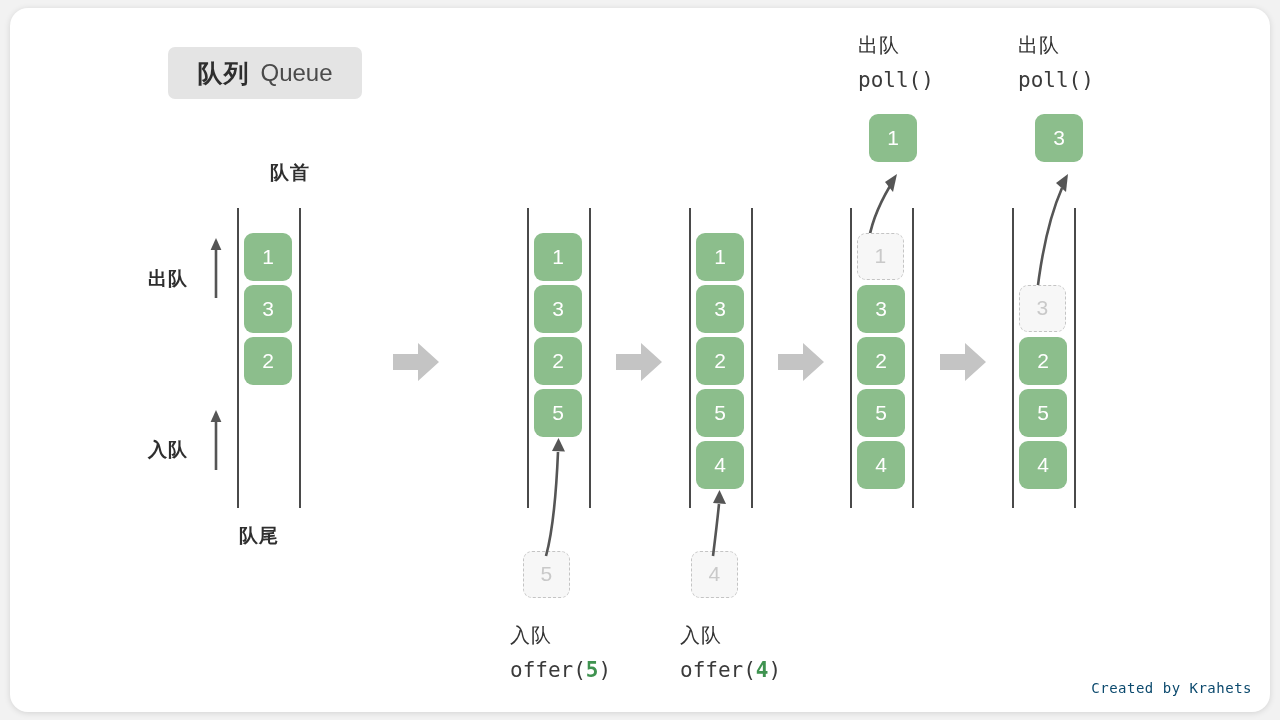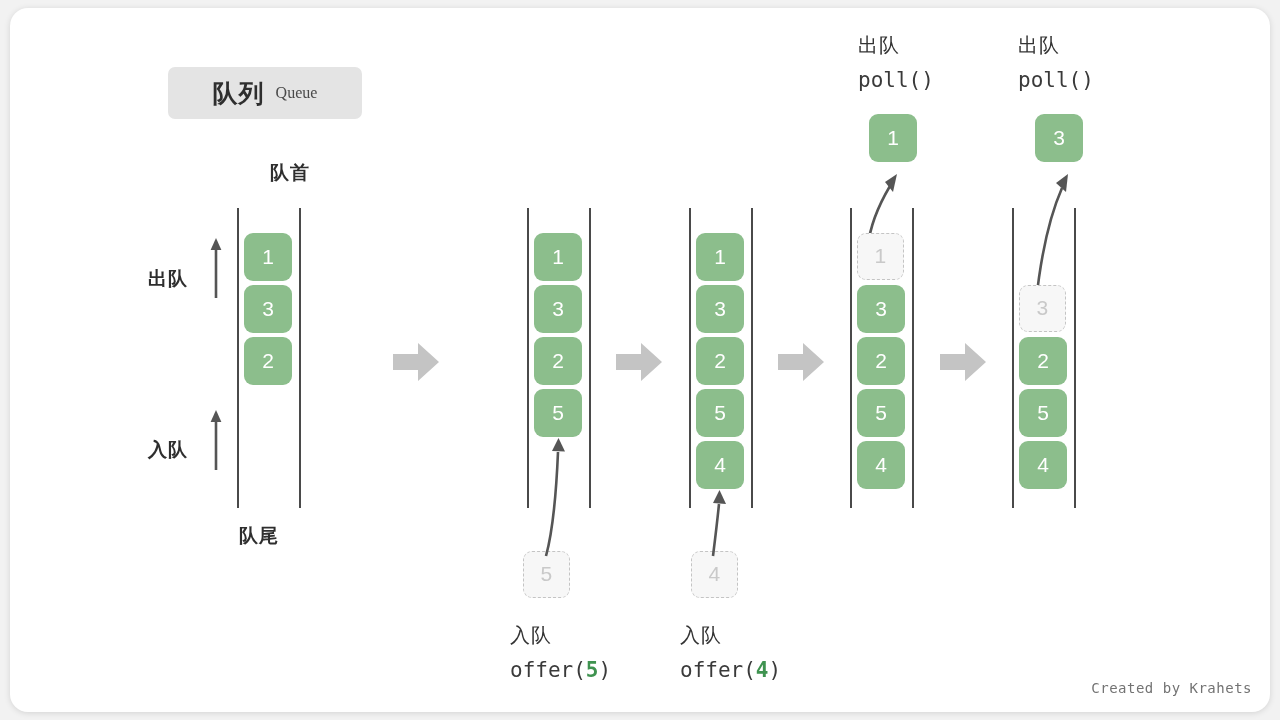--- a/index.html
+++ b/index.html
@@ -13,25 +13,25 @@
     position:absolute;left:10px;top:8px;width:1260px;height:704px;
     background:#ffffff;border-radius:18px;
     box-shadow:0 1px 6px rgba(0,0,0,.13);
   }
   #stage{position:absolute;left:0;top:0;width:1280px;height:720px;}
 
   
   #title-badge{
     position:absolute;left:168px;top:47px;width:194px;height:52px;
     background:#e4e4e4;border-radius:7px;
-    display:flex;align-items:center;justify-content:center;gap:11px;margin-top:20px;
+    display:flex;align-items:center;justify-content:center;gap:11px;
   }
   #title-badge .cn{font-size:25px;font-weight:bold;color:#2e2e2e;letter-spacing:1px;}
-  #title-badge .en{font-family:Liberation Serif, serif;
-                   font-size:16px;color:#4a4a4a;}
+  #title-badge .en{font-family:Liberation Sans, sans-serif;
+                   font-size:24px;color:#4a4a4a;}
 
   
   .cnlabel{position:absolute;font-size:19px;font-weight:bold;color:#2e2e2e;
            letter-spacing:1px;white-space:nowrap;}
   .oplabel{position:absolute;white-space:nowrap;line-height:35px;}
   .oplabel .l1{font-size:20px;color:#333;letter-spacing:1px;}
   .oplabel .l2{font-family:"DejaVu Sans Mono","Liberation Mono",monospace;
                font-size:21px;color:#3a3a3a;}
   .oplabel .l2 b{color:#3f9350;font-weight:bold;}
 
@@ -55,21 +55,21 @@
 
   
   .motion{position:absolute;overflow:visible;}
 
   
   .diramw{position:absolute;width:18px;height:62px;}
 
   #watermark{
     position:absolute;right:28px;bottom:24px;
     font-family:"DejaVu Sans Mono","Liberation Mono",monospace;
-    font-size:14px;color:#737373;letter-spacing:.5px;
+    font-size:14px;color:#0c4a6e;letter-spacing:.5px;
   }
 </style>
 </head>
 <body>
 
 <div id="card"></div>
 <div id="stage">
 
   <div id="title-badge">
     <span class="cn">队列</span>

